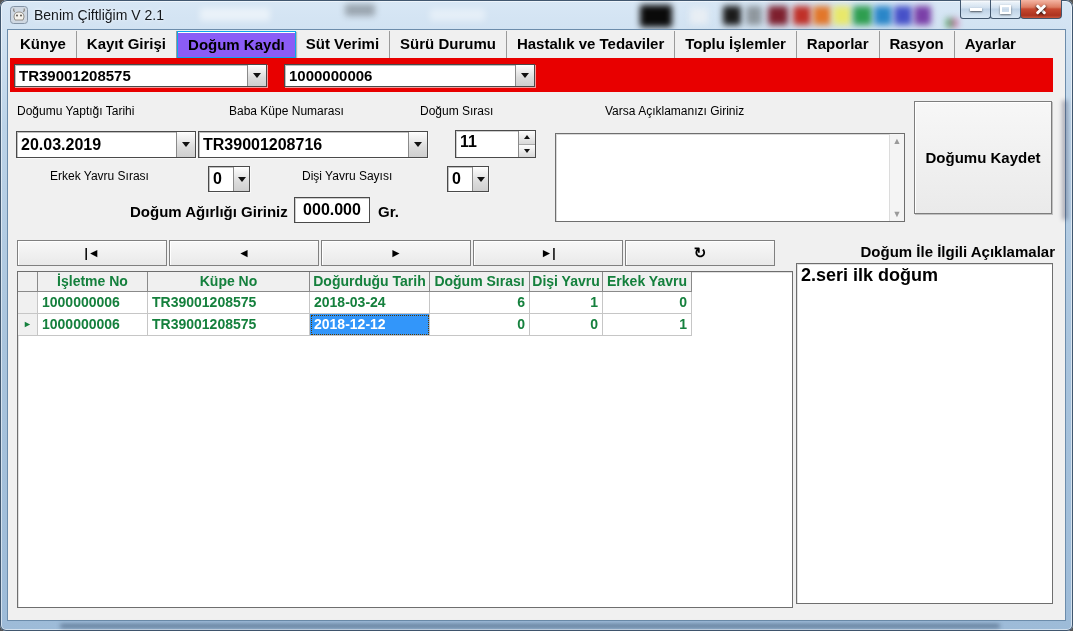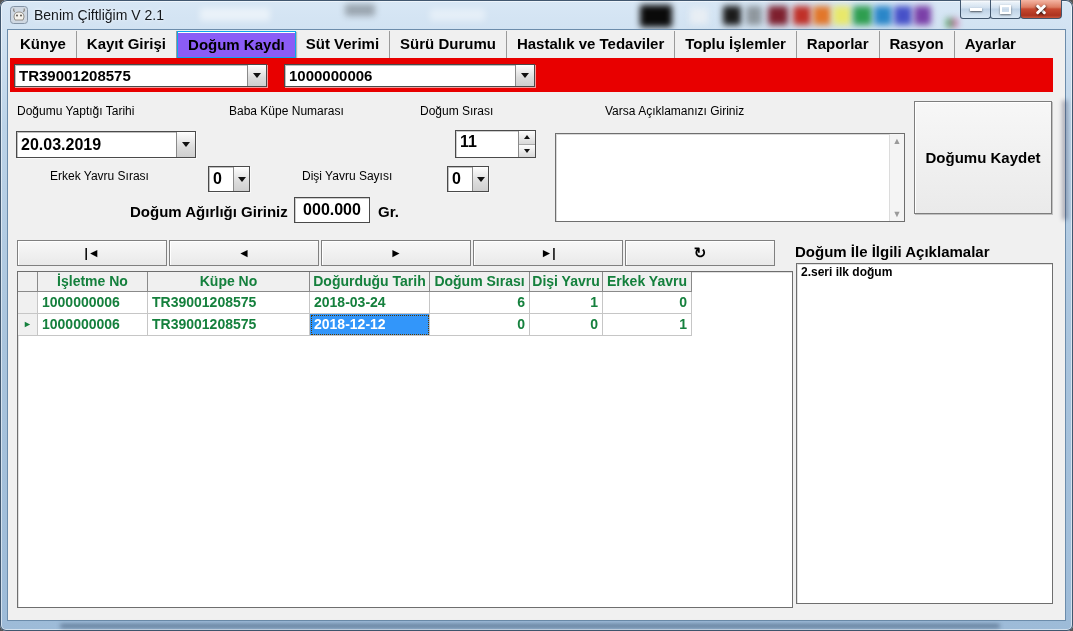--- a/index.html
+++ b/index.html
@@ -79,24 +79,24 @@
          border:1px solid #6e6e6e; box-shadow:inset 1px 1px 0 rgba(0,0,0,.12); overflow:hidden; }
   .g-row{ display:flex; }
   .gc{ flex:none; font-size:14px; font-weight:700; color:#15803d; overflow:hidden; white-space:nowrap; }
   .gc.ind{ width:20px; background:#f0f0f0; border-right:1px solid #8a8a8a; border-bottom:1px solid #c0c0c0; display:flex; align-items:center; justify-content:center; font-size:9px;}
   .g-head .gc{ height:20px; background:#f0f0f0; border-right:1px solid #8a8a8a; border-bottom:1px solid #8a8a8a; text-align:center; line-height:19px; }
   .g-data .gc{ height:22px; border-right:1px solid #c6c6c6; border-bottom:1px solid #c6c6c6; line-height:21px; padding:0 4px; }
   .c0{width:110px;} .c1{width:162px;} .c2{width:120px;} .c3{width:100px;} .c4{width:73px;} .c5{width:89px;}
   .num{ text-align:right; }
   .gc.sel{ background:#3296fa; color:#fff; outline:1px dotted #5b3a00; outline-offset:-2px; }
 
-  .side-title{ position:absolute; left:795px; top:243px; width:260px; text-align:left; font-size:15px; font-weight:700; }
+  .side-title{ position:absolute; left:795px; top:243px; width:260px; text-align:right; font-size:15px; font-weight:700; }
   .side-box{ position:absolute; left:796px; top:263px; width:257px; height:341px; background:#fff;
              border:1px solid #6e6e6e; box-shadow:inset 1px 1px 0 rgba(0,0,0,.12);
-             font-size:12px; font-weight:700; padding:1px 4px; }
+             font-size:18px; font-weight:700; padding:1px 4px; }
 </style>
 </head>
 <body>
 
 <div class="window">
 
   <div class="titlebar">
     <span class="deco" style="left:200px;top:8px;width:70px;height:13px;background:rgba(255,255,255,.5);"></span>
     <span class="deco" style="left:345px;top:4px;width:30px;height:12px;background:rgba(20,20,20,.3);"></span>
     <span class="deco" style="left:430px;top:9px;width:55px;height:12px;background:rgba(255,255,255,.4);"></span>
@@ -175,20 +175,26 @@
   <div class="lbl" style="left:229px;top:104px;">Baba Küpe Numarası</div>
   <div class="lbl" style="left:420px;top:104px;">Doğum Sırası</div>
   <div class="lbl" style="left:605px;top:104px;">Varsa Açıklamanızı Giriniz</div>
 
   <div class="combo" style="left:16px;top:131px;width:180px;height:27px;">
     <div class="val" style="font-size:16px;line-height:23px;">20.03.2019</div>
     <div class="btn">
         <span class="tri-dn"></span>
       </div>
   </div>
+  <div class="combo" style="left:198px;top:131px;width:230px;height:27px;">
+    <div class="val" style="font-size:16px;line-height:23px;">TR39001208716</div>
+    <div class="btn">
+        <span class="tri-dn"></span>
+      </div>
+  </div>
   <div class="field spin" style="left:455px;top:130px;width:81px;height:28px;">
     <div class="val">11</div>
     <div class="btns">
       <div>
           <span class="tri-up-s"></span>
         </div>
       <div>
           <span class="tri-dn-s"></span>
         </div>
     </div>

